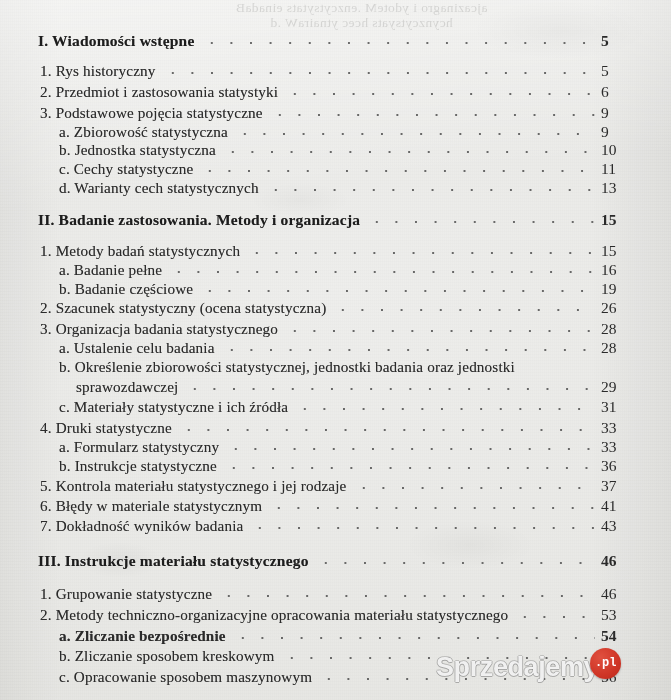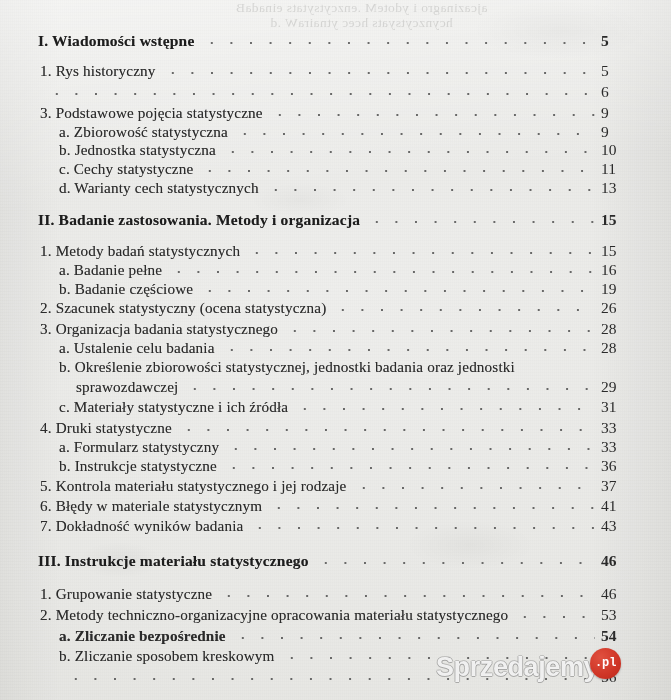--- a/index.html
+++ b/index.html
@@ -210,20 +210,21 @@
         <span class="label">I.  Wiadomości  wstępne</span>
         <span class="leader"></span>
         <span class="pageno">5</span>
       </div>
       <div class="row item ind-item" style="top: 62px;">
         <span class="label">1. Rys   historyczny</span>
         <span class="leader"></span>
         <span class="pageno">5</span>
       </div>
       <div class="row item ind-item" style="top: 83px;">
+        <span class="label">2. Przedmiot  i  zastosowania  statystyki</span>
         <span class="leader"></span>
         <span class="pageno">6</span>
       </div>
       <div class="row item ind-item" style="top: 104px;">
         <span class="label">3. Podstawowe  pojęcia  statystyczne</span>
         <span class="leader"></span>
         <span class="pageno">9</span>
       </div>
       <div class="row sub ind-sub" style="top: 123px;">
         <span class="label">a. Zbiorowość  statystyczna</span>
@@ -344,20 +345,21 @@
         <span class="label">a.  Zliczanie  bezpośrednie</span>
         <span class="leader"></span>
         <span class="pageno">54</span>
       </div>
       <div class="row sub ind-sub" style="top: 647px;">
         <span class="label">b.  Zliczanie  sposobem  kreskowym</span>
         <span class="leader"></span>
         <span class="pageno">55</span>
       </div>
       <div class="row sub ind-sub" style="top: 668px;">
+        <span class="label">c.  Opracowanie  sposobem  maszynowym</span>
         <span class="leader"></span>
         <span class="pageno">56</span>
       </div>
     </div>
 
   <div id="watermark">
     <span id="wm-text">Sprzedajemy</span>
     <span id="wm-badge">.pl</span>
   </div>
 </div>

